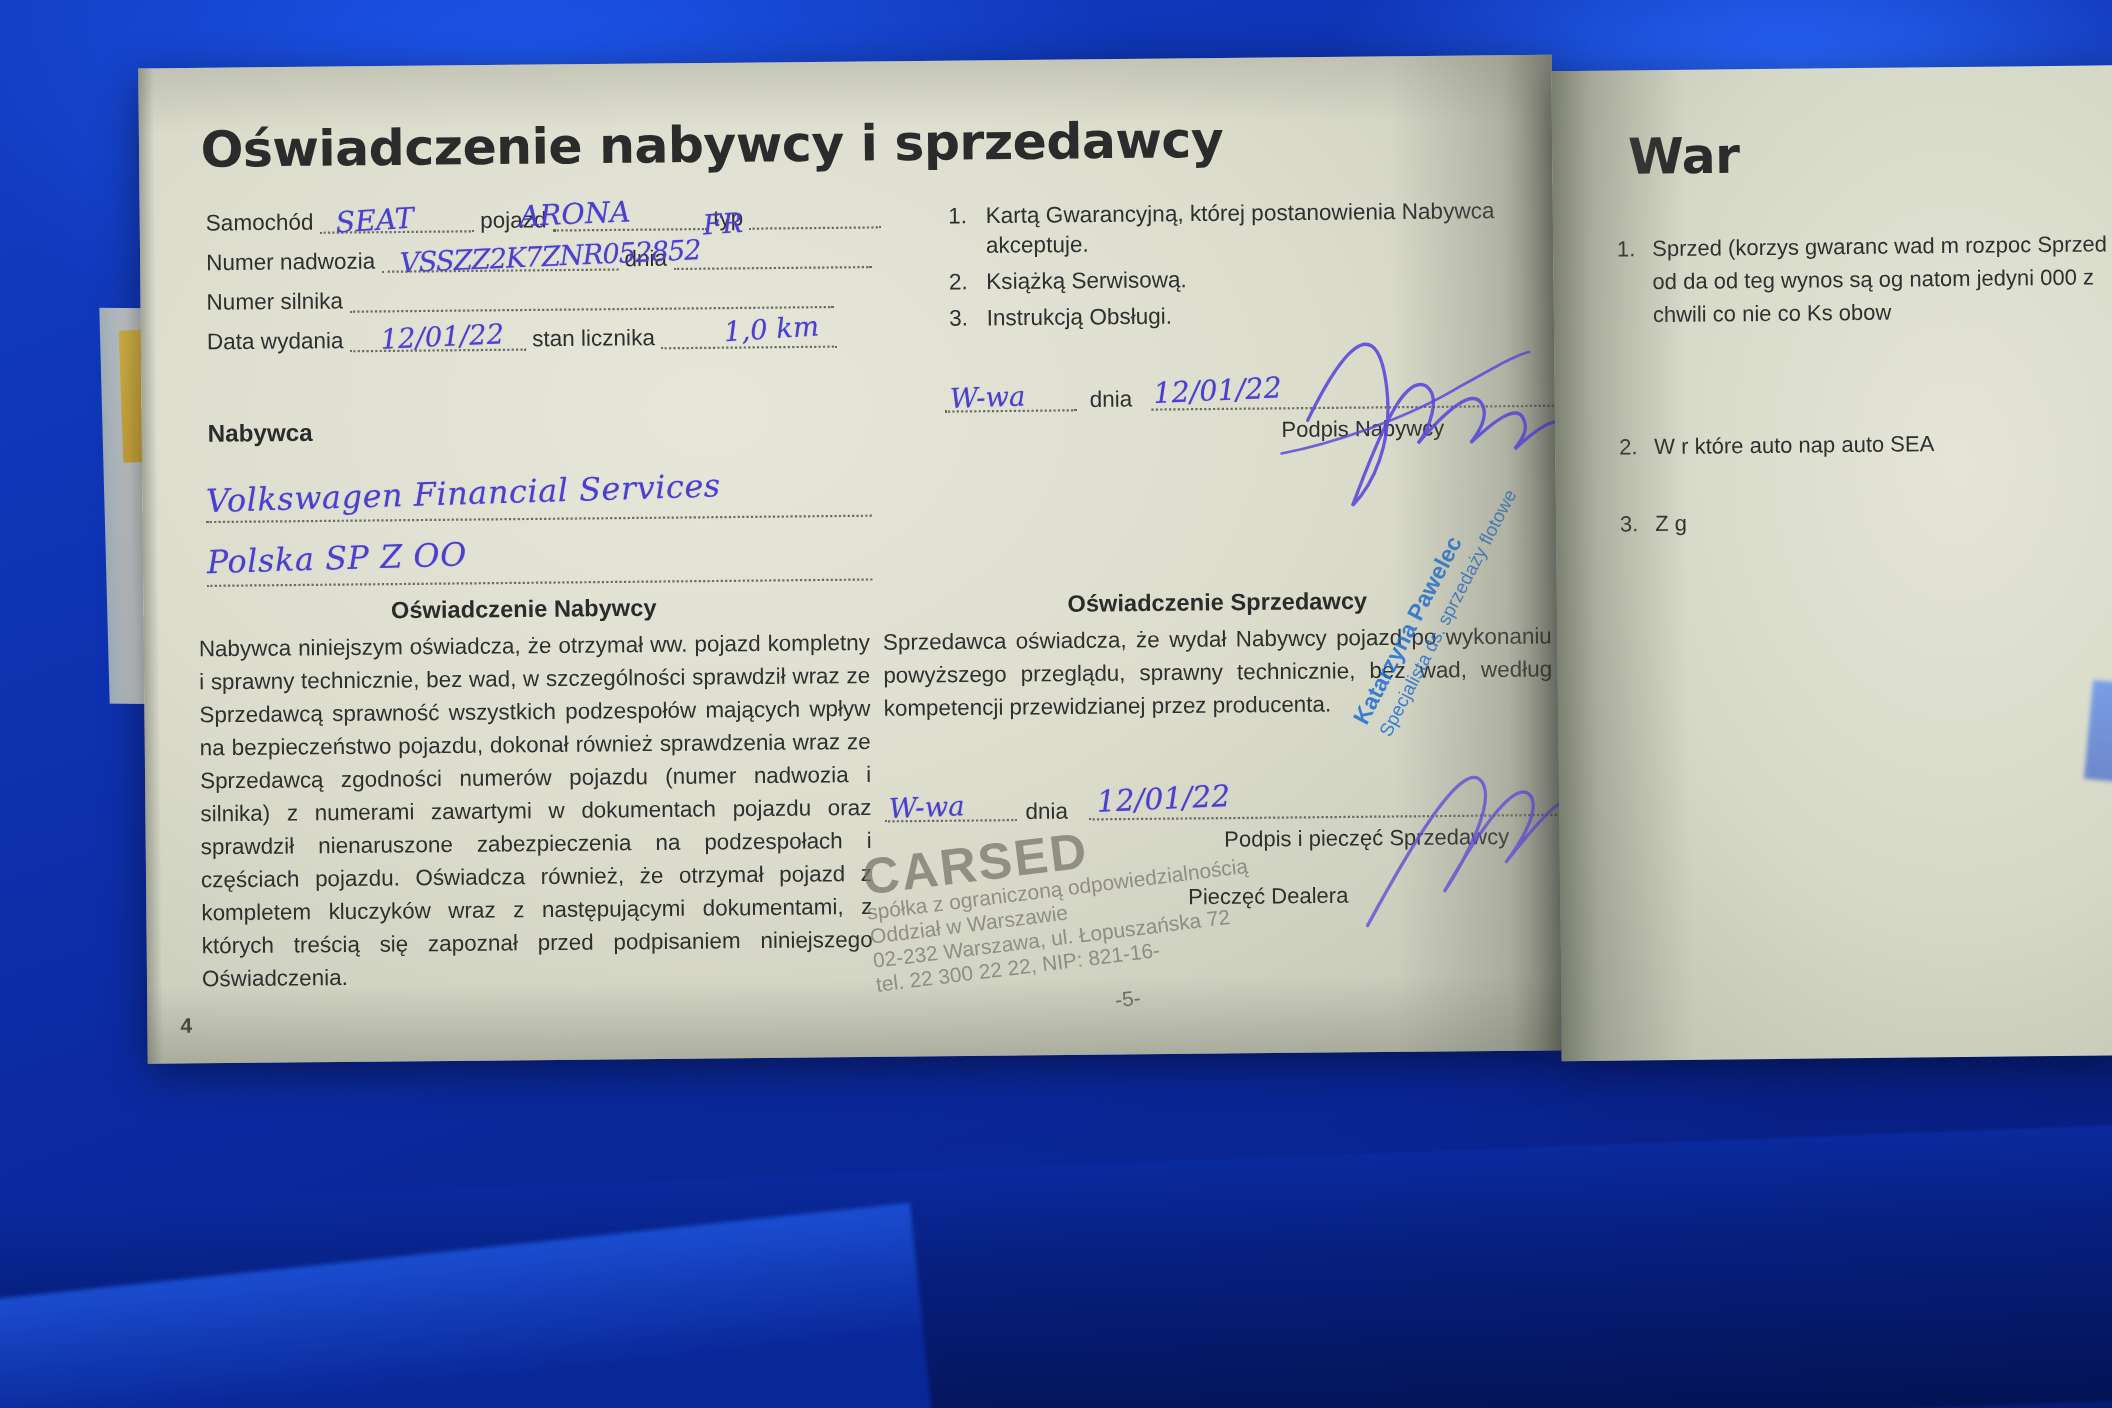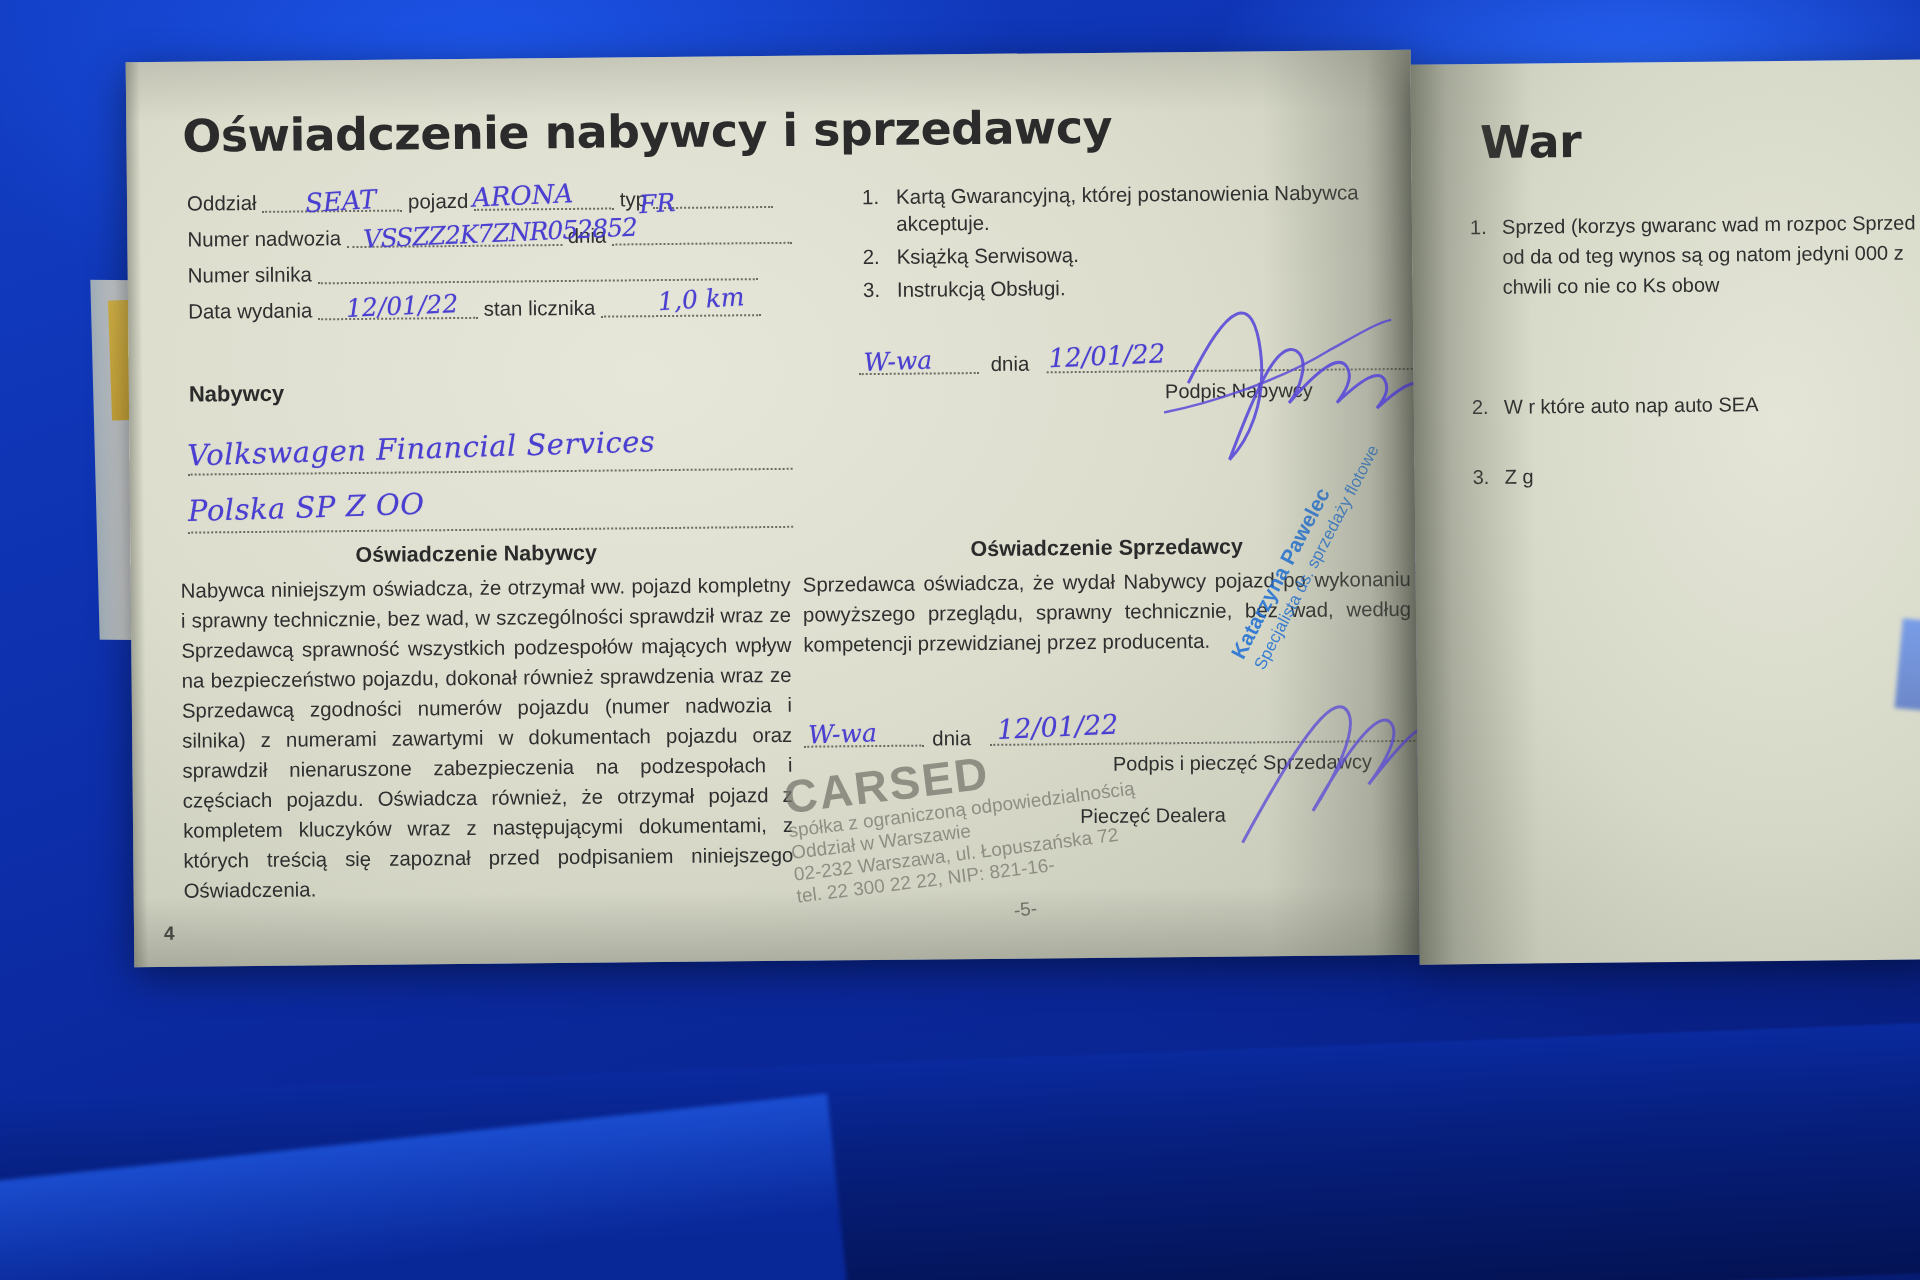--- a/index.html
+++ b/index.html
@@ -349,21 +349,21 @@
   <div class="bg-left-yellow"></div>
 
   <div class="page" id="left-page">
     <div class="page-inner">
 
       <div class="doc-title">Oświadczenie nabywcy i sprzedawcy</div>
 
       <div class="form-block">
 
         <div class="form-line">
-          <span class="lbl">Oddział</span>
+          <span class="lbl">Samochód</span>
           <span class="dots" style="width:140px"></span>
           <span class="lbl">pojazd</span>
           <span class="dots" style="width:140px"></span>
           <span class="lbl">typ</span>
           <span class="dots" style="width:120px"></span>
         </div>
 
         <div class="form-line">
           <span class="lbl">Numer nadwozia</span>
           <span class="dots" style="width:215px"></span>
@@ -384,21 +384,21 @@
         </div>
       </div>
 
       <span class="hand" style="left:178px; top:126px; font-size:26px; transform:rotate(-3deg);">SEAT</span>
       <span class="hand" style="left:345px; top:122px; font-size:26px; transform:rotate(-2deg);">ARONA</span>
       <span class="hand" style="left:512px; top:132px; font-size:25px; transform:rotate(-3deg);">FR</span>
       <span class="hand" style="left:236px; top:160px; font-size:25px; transform:rotate(-2deg); letter-spacing:-1px;">VSSZZ2K7ZNR052852</span>
       <span class="hand" style="left:218px; top:232px; font-size:25px; transform:rotate(-2deg);">12/01/22</span>
       <span class="hand" style="left:530px; top:228px; font-size:25px; transform:rotate(-3deg);">1,0 km</span>
 
-      <div class="nabywca-head">Nabywcy</div>
+      <div class="nabywca-head">Nabywca</div>
       <div class="nab-line" style="top:412px;"></div>
       <div class="nab-line" style="top:470px;"></div>
       <span class="hand" style="left:58px; top:372px; font-size:29px; transform:rotate(-1.2deg); letter-spacing:0.5px;">Volkswagen Financial Services</span>
       <span class="hand" style="left:58px; top:430px; font-size:29px; transform:rotate(-1.2deg); letter-spacing:0.5px;">Polska SP Z OO</span>
 
       <div class="list-block">
         <div class="list-item">
           <span class="num">1.</span>
           <span>Kartą Gwarancyjną, której postanowienia Nabywca akceptuje.</span>
         </div>

